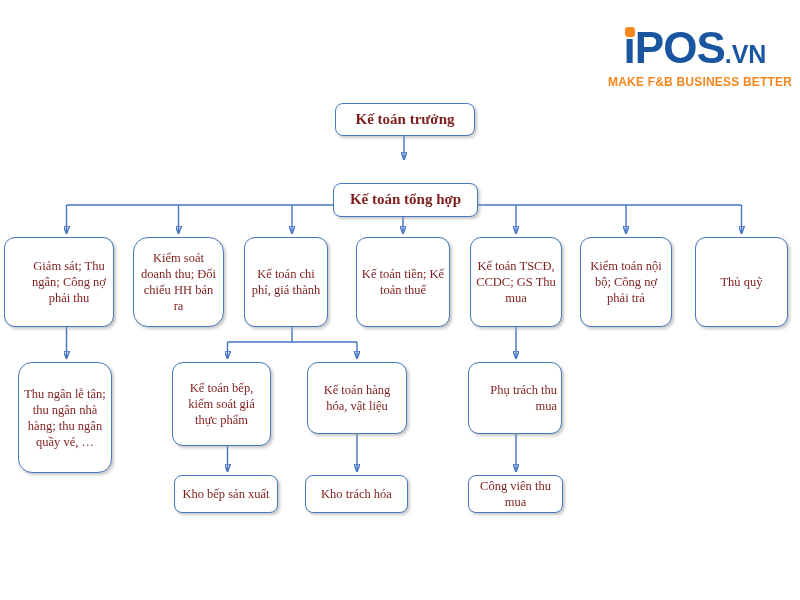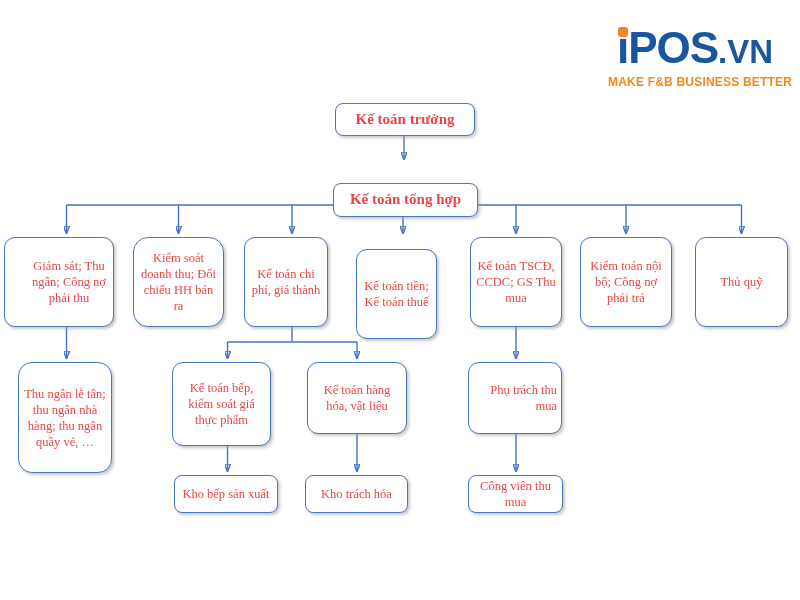--- a/index.html
+++ b/index.html
@@ -13,50 +13,50 @@
   .brand {
     font-family:"Liberation Sans", sans-serif; font-weight:bold;
     font-size:44px; line-height:1; color:#1a56a0; letter-spacing:-1px;
     white-space:nowrap;
   }
   .i-wrap { position:relative; display:inline-block; }
   .i-dot {
     position:absolute; left:1px; top:1px; width:10px; height:10px;
     background:#f6871f; border-radius:3px;
   }
-  .vn { font-size:33px; text-transform:uppercase; letter-spacing:0; }
+  .vn { font-size:25px; text-transform:uppercase; letter-spacing:0; }
   .tagline {
     margin-top:5px; font-family:"Liberation Sans", sans-serif;
     font-weight:bold; font-size:12px; color:#f6871f;
     letter-spacing:0.2px; white-space:nowrap;
   }
 
   
   .wires { position:absolute; left:0; top:0; width:800px; height:600px; pointer-events:none; }
   .wires path { stroke:#4472C4; stroke-width:1.4; fill:none; }
 
   
   .node {
     position:absolute; box-sizing:border-box;
     background:#ffffff; border:1.5px solid #4878be; border-radius:11px;
     box-shadow:2px 2px 3px rgba(155,155,155,0.55);
     display:flex; align-items:center; justify-content:center;
-    text-align:center; color:#ef4444; font-size:12.5px; line-height:1.28;
+    text-align:center; color:#7f1d1d; font-size:12.5px; line-height:1.28;
     padding:2px 4px;
   }
   .bold  { font-weight:bold; font-size:15px; border-radius:8px; }
 
   .n-truong   { left:335px; top:103px; width:140px; height:33px; }
   .n-tonghop  { left:333px; top:163px; width:145px; height:34px;margin-top:20px; }
 
   .row        { top:237px; height:90px; }
   .n-giamsat  { left:4px;  width:110px;padding-left:24px; }
   .n-kiemsoat { left:133px; width:91px;border-radius:15px; }
   .n-chiphi   { left:244px; width:84px;font-family:Liberation Serif, serif; }
-  .n-tien     { left:356px; width:81px;margin-top:12px; }
+  .n-tien     { left:356px; width:94px; }
   .n-tscd     { left:470px; width:92px; }
   .n-kiemtoan { left:580px; width:92px; }
   .n-thuquy   { left:695px; width:93px; }
 
   .n-thungan  { left:18px;  top:362px; width:94px;  height:111px; border-radius:14px; }
   .n-bep      { left:172px; top:362px; width:99px;  height:84px; }
   .n-hanghoa  { left:307px; top:362px; width:100px; height:72px; }
   .n-phutrach { left:468px; top:362px; width:94px;  height:72px;text-align:right; }
 
   .n-khobep   { left:174px; top:475px; width:104px; height:38px; border-radius:8px; }

